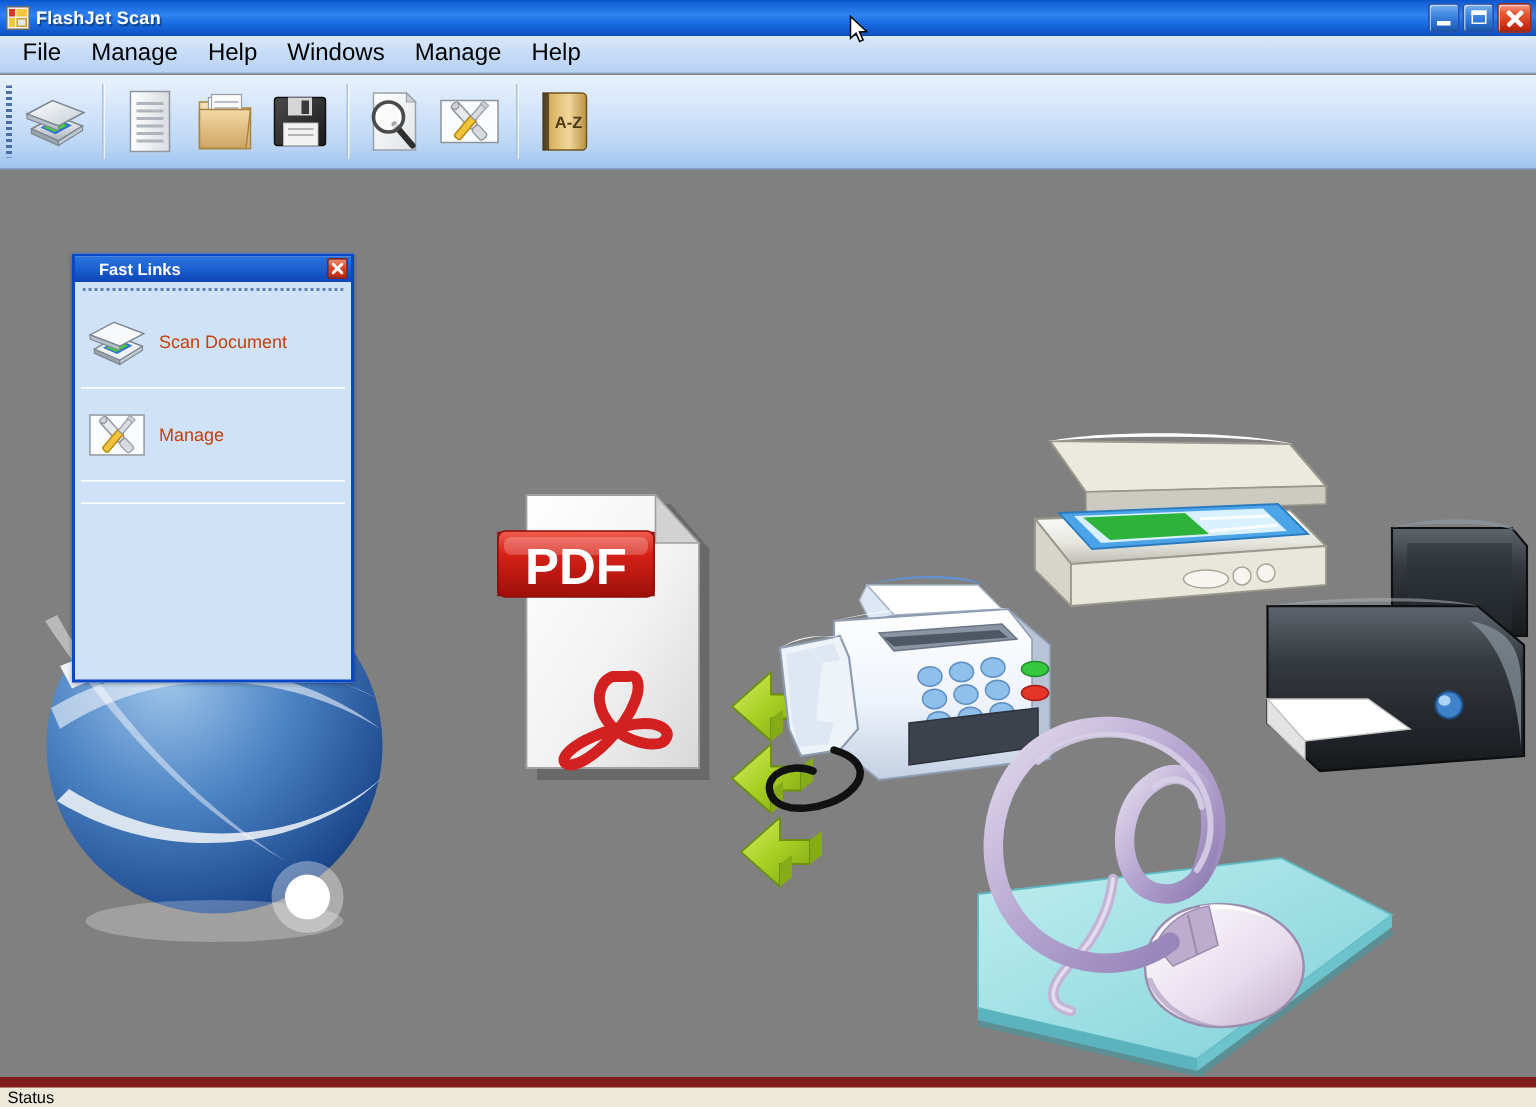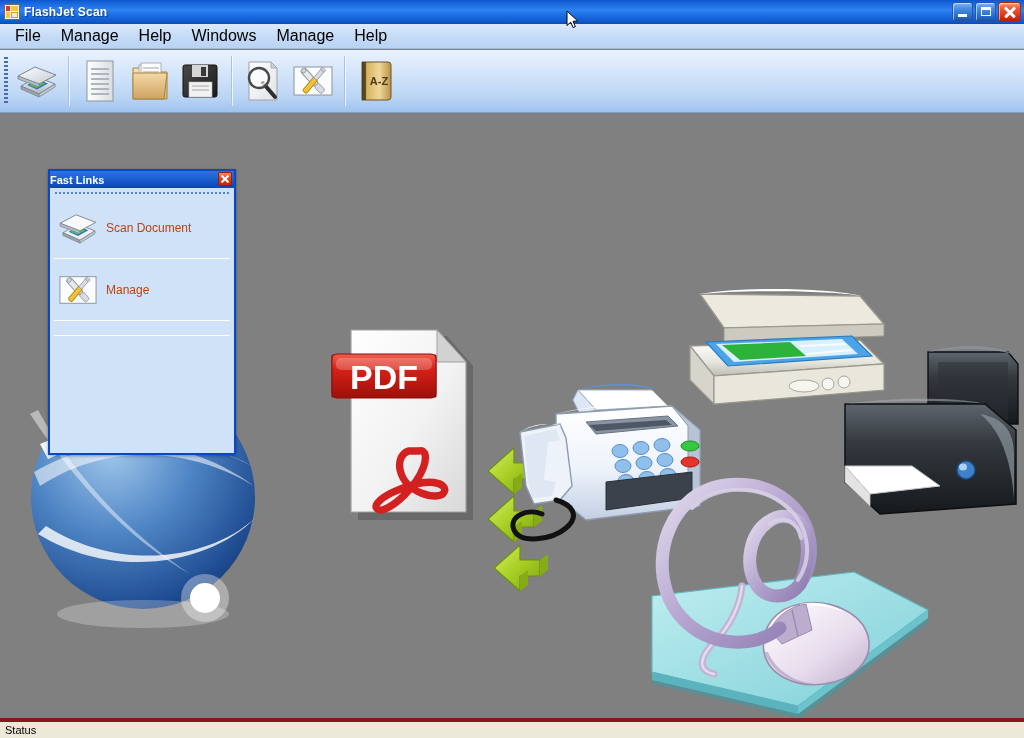--- a/index.html
+++ b/index.html
@@ -97,21 +97,21 @@
     position:absolute;left:48px;top:169px;width:188px;height:286px;
     border:2px solid #0a46c8;background:#cfe2f7;box-sizing:border-box;
     box-shadow:0 1px 3px rgba(0,0,0,.35);
     z-index:40;
   }
   .fl-title{
     height:17px;
     background:linear-gradient(to bottom,#2a74dd 0%,#1b5fd0 50%,#0d44b4 100%);
     display:flex;align-items:center;position:relative;
   }
-  .fl-title-text{color:#fff;font-size:11px;font-weight:bold;margin-left:0;white-space:nowrap;}
+  .fl-title-text{color:#fff;font-size:11px;font-weight:bold;margin-left:16px;white-space:nowrap;}
   .fl-close{
     position:absolute;right:2px;top:1px;width:14px;height:14px;border-radius:2px;
     background:linear-gradient(to bottom,#f08d74 0%,#dc4c2c 40%,#bb2a0c 100%);
     border:1px solid #8e2008;box-sizing:border-box;cursor:default;
   }
   .fl-close span{position:absolute;left:1px;top:4.5px;width:10px;height:2px;background:#fff;border-radius:1px;}
   .fl-close .a{transform:rotate(45deg);}
   .fl-close .b{transform:rotate(-45deg);}
   .fl-grip{
     height:7px;margin:2px 5px 0 5px;
@@ -123,21 +123,21 @@
     height:61px;display:flex;align-items:center;
     border-bottom:1px solid #ffffff;cursor:default;
   }
   .fl-item .fl-ico{width:44px;height:44px;display:flex;align-items:center;justify-content:center;flex:0 0 auto;margin-left:2px;}
   .fl-item .fl-label{font-size:12px;color:#c2410c;margin-left:6px;white-space:nowrap;}
   .fl-foot{height:14px;border-bottom:1px solid #fff;}
 
   
   .statusbar{
     position:absolute;left:0;top:718px;width:1024px;height:20px;
-    background:#ece9d8;border-top:4px solid #7f1d1d;
+    background:#ece9d8;border-top:7px solid #7f1d1d;
     box-sizing:border-box;display:flex;align-items:center;
   }
   .status-text{font-size:11px;color:#000;margin-left:5px;}
 
   
   .cursor{position:absolute;left:566px;top:10px;z-index:90;pointer-events:none;}
 </style>
 </head>
 <body>
 

